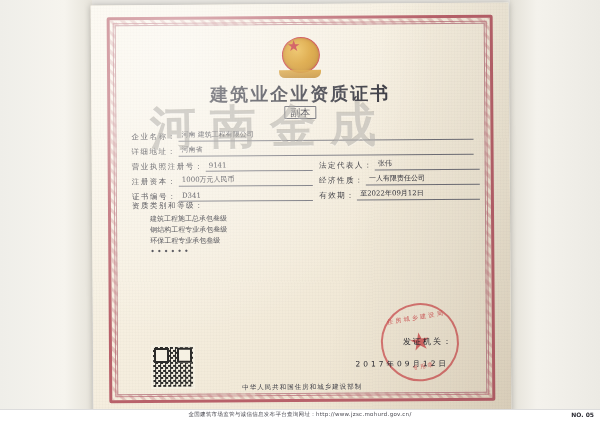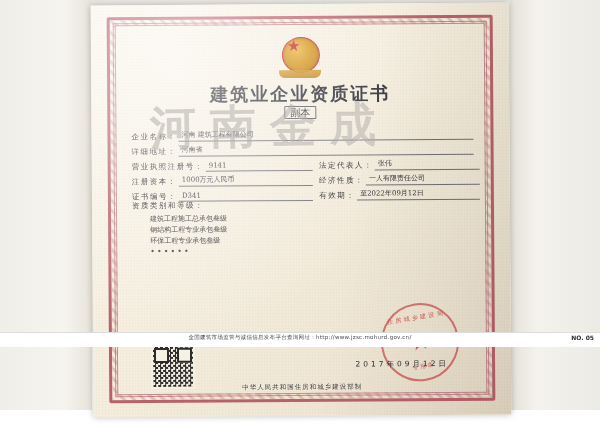--- a/index.html
+++ b/index.html
@@ -10,21 +10,21 @@
   body {
     width: 600px;
     height: 424px;
     overflow: hidden;
     font-family: "Liberation Sans", sans-serif;
   }
 
   #page {
     position: relative;
     width: 600px;
-    height: 347px;
+    height: 424px;
     background: #f3efe6;
   }
 
   
   .surround {
     position: absolute;
     inset: 0;
     background: #e9e7e2;
   }
 

